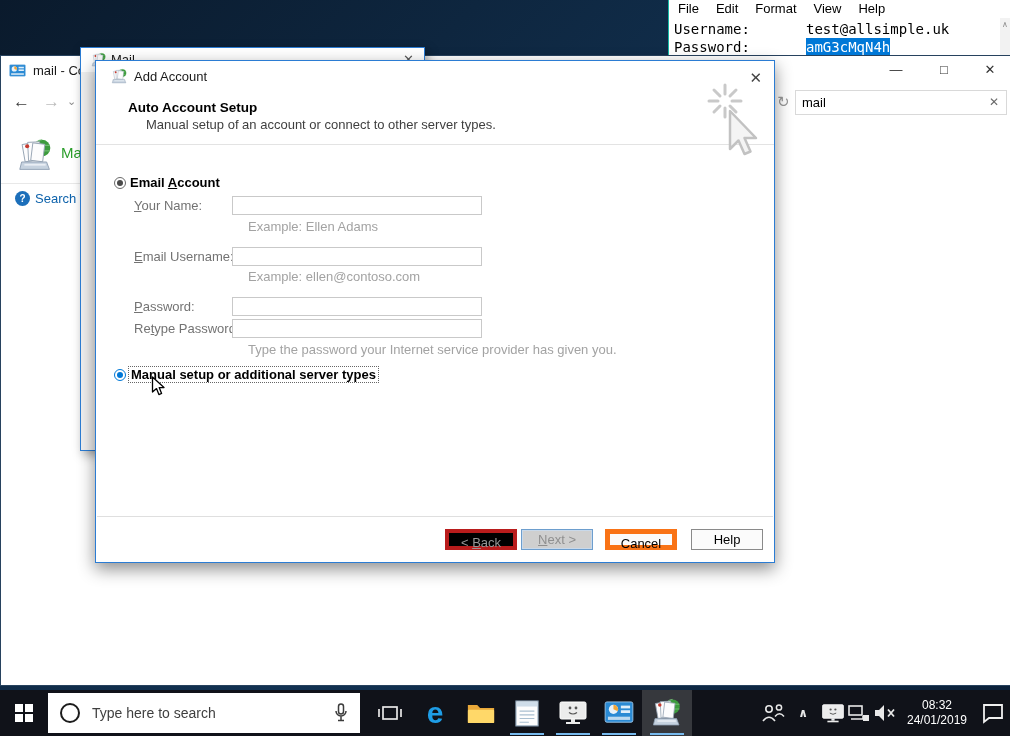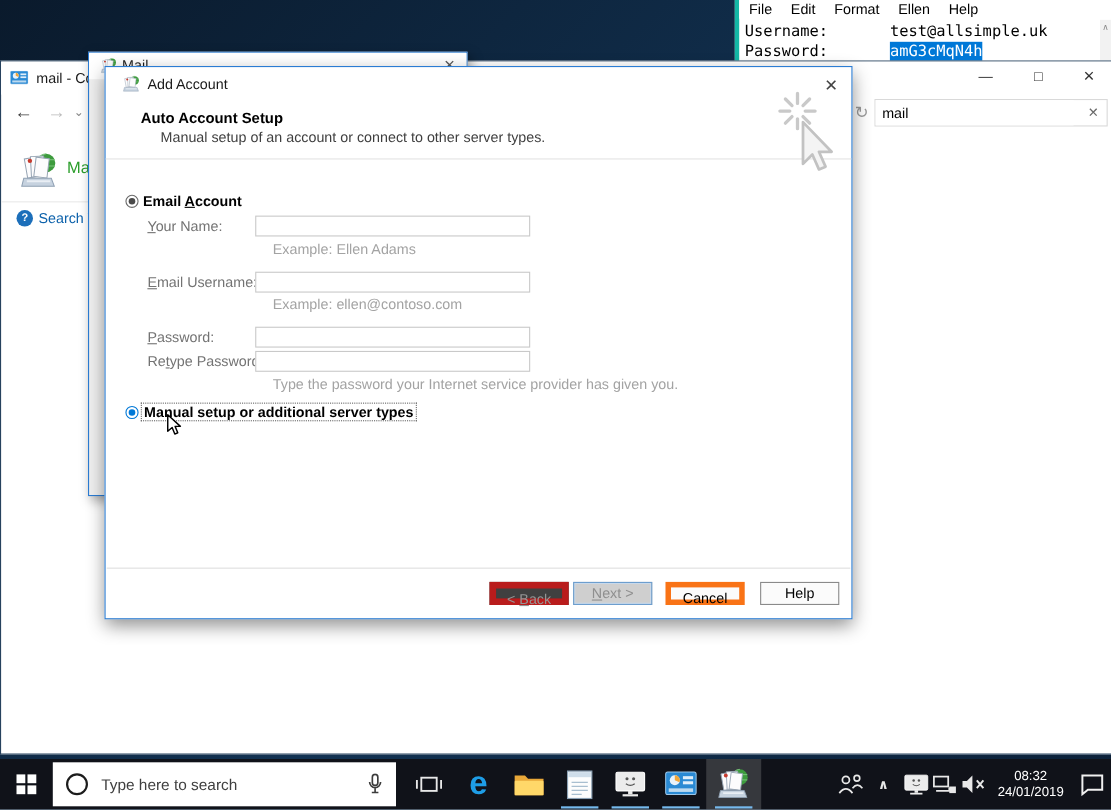--- a/index.html
+++ b/index.html
@@ -7,21 +7,21 @@
   body {
     font-family:"Liberation Sans","DejaVu Sans",sans-serif;
     font-size:13px; color:#1a1a1a;
     background:linear-gradient(135deg,#0a1a2c 0%,#123252 55%,#0b2038 100%);
     position:relative;
   }
   .abs { position:absolute; }
 
   
   #notepad { left:668px; top:0; width:342px; height:56px; background:#fff;
-             border-left:4px solid #14b8a6; }
+             border-left:1px solid #14b8a6; }
   #notepad .menubar { height:17px; display:flex; gap:17px; padding-left:9px;
                       align-items:center; background:#fff; color:#000; font-size:13px; }
   #notepad .textarea { position:relative; font-family:"DejaVu Sans Mono","Liberation Mono",monospace;
                        font-size:14px; line-height:18px; padding:3px 0 0 5px; color:#000; }
   #notepad .val { position:absolute; left:132px; }
   #notepad .sel { background:#0078d7; color:#fff; }
   #notepad .scrollbar { position:absolute; right:0; top:18px; bottom:0; width:10px;
                         background:#f2f2f2; text-align:center; color:#8a8a8a;
                         font-size:8px; line-height:14px; }
 
@@ -89,21 +89,21 @@
   #lbl-rpass { left:38px; top:260px; } #inp-rpass { top:258px; }
   #hint-rpass{ left:152px; top:281px; }
   #radio-manual { left:18px; top:308px; }
   #lbl-manual { left:33px; top:306px; font-weight:bold; color:#000;
                 outline:1px dotted #666; padding:0 2px; }
   #busy-cursor { left:608px; top:22px; }
   #mouse-cursor { left:55px; top:315px; }
   #foot-sep { left:1px; top:455px; width:676px; height:1px; background:#dfdfdf; }
   .btn { position:absolute; top:468px; width:72px; height:21px; text-align:center;
          line-height:19px; font-size:13px; }
-  #btn-back   { left:349px; background:#404040; border:6px solid #b91c1c; color:#959595; }
+  #btn-back   { left:349px; background:#000000; border:4px solid #b91c1c; color:#959595; }
   #btn-next   { left:425px; background:#cfcfcf; border:1px solid #6d9ece;
                 box-shadow:inset 0 0 0 1px #c9d9ea; color:#8f8f8f; }
   #btn-cancel { left:509px; background:#fbfbfb; border:5px solid #f97316; color:#000; }
   #btn-help   { left:595px; background:#fbfbfb; border:1px solid #8a8a8a; color:#000; }
   .u { text-decoration:underline; }
 
   
   #taskbar { left:0; top:690px; width:1010px; height:46px; background:#101219;
              display:flex; align-items:center; }
   #start { width:48px; height:46px; display:flex; align-items:center; justify-content:center; }
@@ -200,21 +200,21 @@
       <path d="M2 6 v8 M24 6 v8" stroke="#e8e8e8" stroke-width="1.7"></path>
     </symbol>
   </defs>
 </svg>
 
 <div id="notepad" class="abs">
   <div class="menubar">
     <span>File</span>
     <span>Edit</span>
     <span>Format</span>
-    <span>Ellen</span>
+    <span>View</span>
     <span>Help</span>
   </div>
   <div class="textarea">
     <div style="position:relative;">
       <span>Username:</span>
       <span class="val">test@allsimple.uk</span>
     </div>
     <div style="position:relative;">
       <span>Password:</span>
       <span class="val sel">amG3cMqN4h</span>

